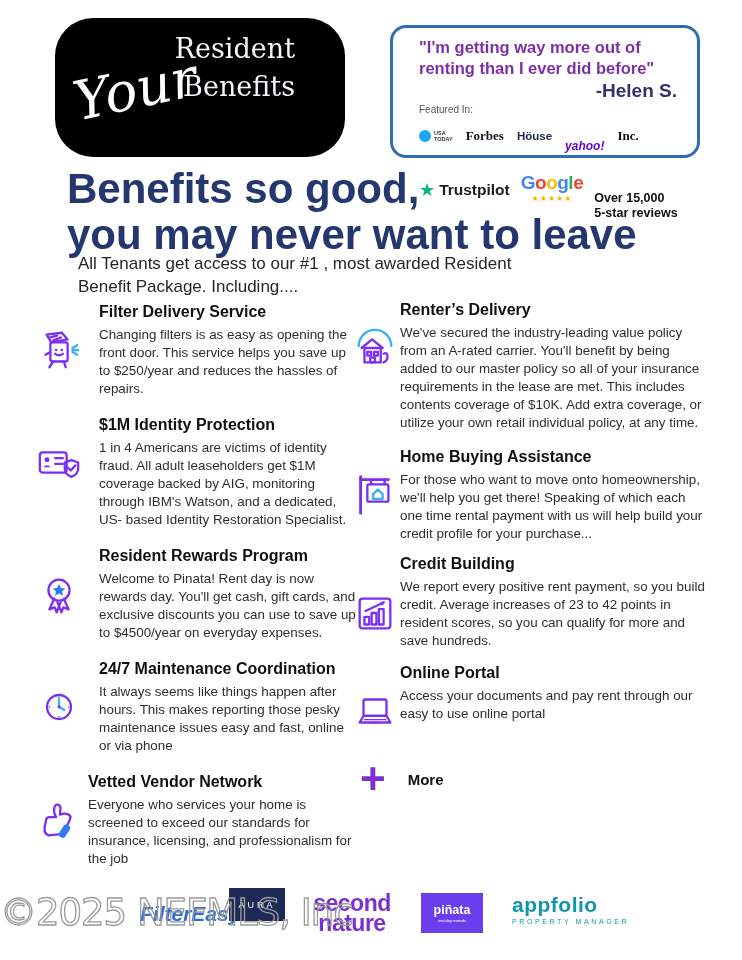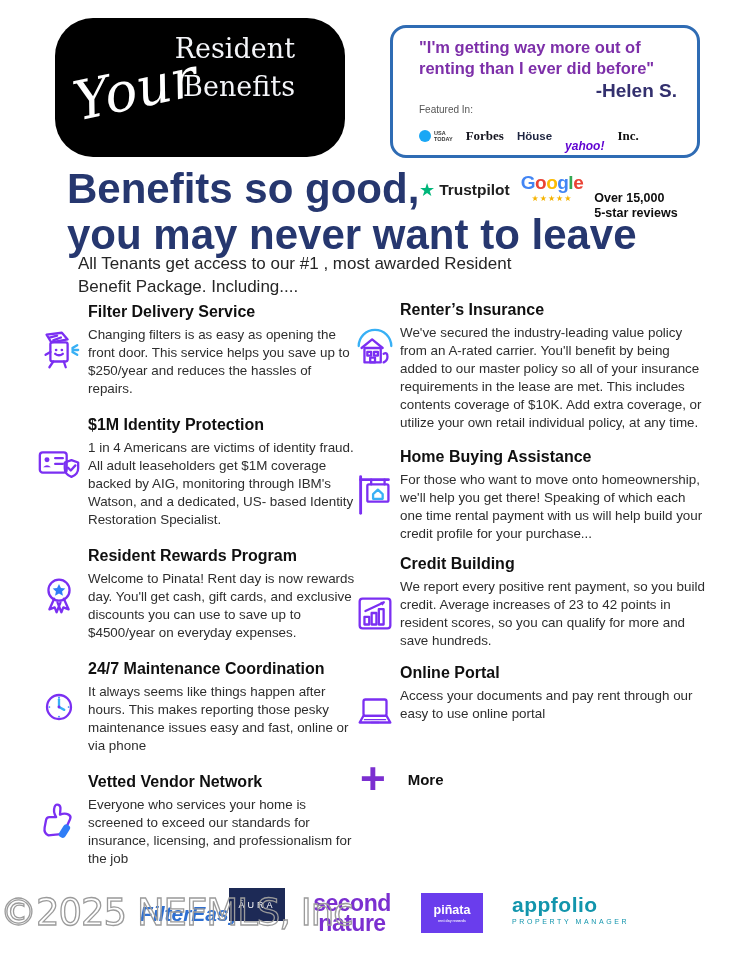--- a/index.html
+++ b/index.html
@@ -54,21 +54,21 @@
               color:#262626; line-height:23px; }
 
   
   .col-left  { position:absolute; left:36px;  top:303px; width:322px; }
   .col-right { position:absolute; left:352px; top:301px; width:356px; }
   .benefit { display:flex; }
   .benefit .icn { flex:0 0 52px; padding-top:24px; }
   .col-right .benefit .icn { flex:0 0 48px; }
   .benefit h3 { font-size:16px; font-weight:700; color:#101010; margin-bottom:5px; }
   .benefit p  { font-size:13.4px; line-height:18px; color:#2e2e2e; }
-  .mb-a { margin-bottom:18px; } .mb-b { margin-bottom:16px; }
+  .mb-a { margin-bottom:18px;gap:11px; } .mb-b { margin-bottom:16px; }
   .mb-c { margin-bottom:14px;align-items:center; } .mb-d { margin-bottom:12px; }
   .more-row { display:flex; align-items:center; margin-top:26px; padding-left:8px; }
   .more-plus { font-size:44px; font-weight:800; color:#7b2fd0; line-height:30px; }
   .more-label { font-size:15px; font-weight:700; color:#101010; margin-left:22px; }
 
   svg.bi { width:46px; height:46px; }
   .st-p { stroke:#7b2ff2; stroke-width:2.4; fill:none; stroke-linecap:round; stroke-linejoin:round; }
   .st-b { stroke:#38b0f5; stroke-width:2.4; fill:none; stroke-linecap:round; stroke-linejoin:round; }
   .fl-p { fill:#7b2ff2; } .fl-b { fill:#2f7df6; }
 
@@ -247,21 +247,21 @@
           <path class="st-b" d="M7 22 a17 17 0 0 1 34 0"></path>
           <rect class="st-p" x="13" y="24" width="17" height="15"></rect>
           <path class="st-p" d="M10 24 l11 -9 11 9"></path>
           <rect class="st-p" x="16" y="28" width="4" height="4"></rect>
           <rect class="st-p" x="23" y="28" width="4" height="4"></rect>
           <rect class="st-p" x="19" y="34" width="5" height="5"></rect>
           <path class="st-p" d="M33 30 q4 -2 4 3 q0 4 -4 6"></path>
         </svg>
       </div>
       <div class="bcontent">
-        <h3>Renter’s Insurance</h3>
+        <h3>Renter’s Delivery</h3>
         <p>We've secured the industry-leading value policy from an A-rated carrier. You'll benefit by being added to our master policy so all of your insurance requirements in the lease are met. This includes contents coverage of $10K. Add extra coverage, or utilize your own retail individual policy, at any time.</p>
       </div>
     </div>
 
     <div class="benefit mb-d">
       <div class="icn">
         <svg class="bi" viewBox="0 0 48 48">
           <line class="st-p" x1="9" y1="5" x2="9" y2="43" style="stroke-width:3"></line>
           <line class="st-p" x1="9" y1="8" x2="38" y2="8" style="stroke-width:3"></line>
           <line class="st-p" x1="20" y1="8" x2="20" y2="13"></line>

